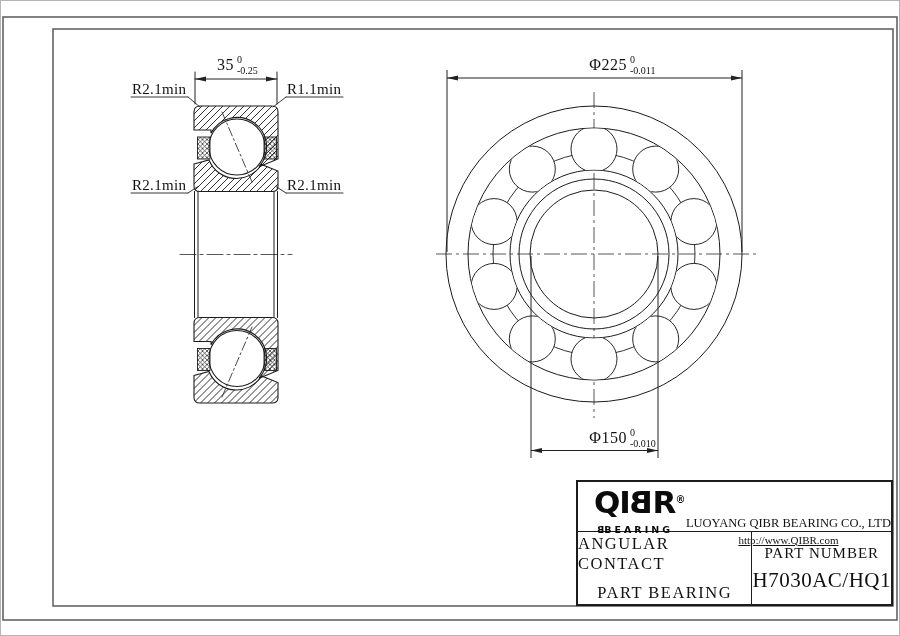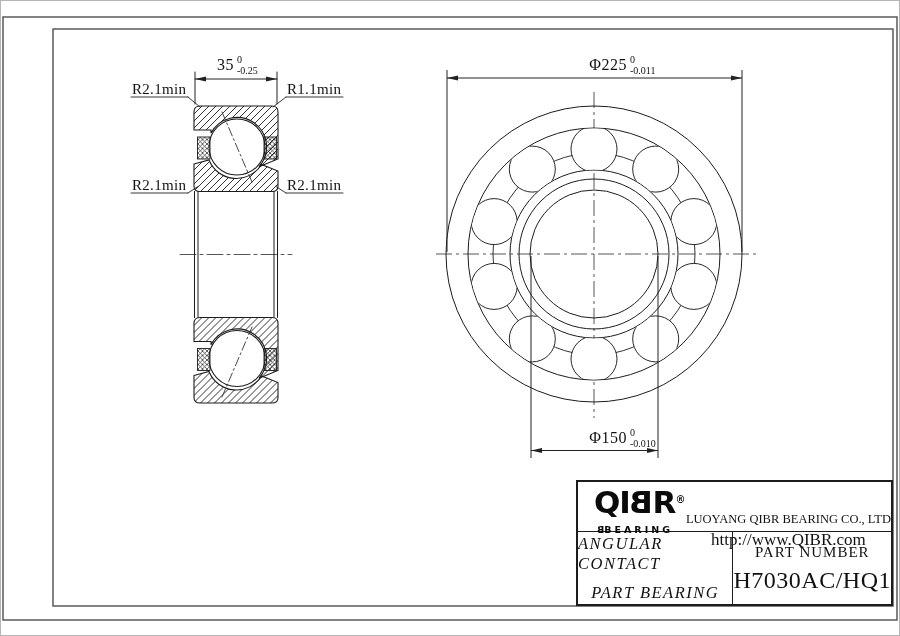--- a/index.html
+++ b/index.html
@@ -18,28 +18,28 @@
   .tb-logo{width:132px;padding:3px 0 0 16px;box-sizing:border-box;}
   .logo-line{line-height:30px;white-space:nowrap;}
   .logo-main{font-family:"DejaVu Sans", sans-serif;font-weight:bold;font-size:31px;
              letter-spacing:-1px;color:#0a0a0a;}
   .flip{display:inline-block;transform:scaleX(-1);}
   .logo-reg{font-family:"DejaVu Sans", sans-serif;font-size:10px;vertical-align:10px;font-weight:bold;}
   .logo-sub{font-family:"DejaVu Sans", sans-serif;font-weight:bold;font-size:9.5px;
             letter-spacing:3px;margin-top:1px;color:#0a0a0a;}
   .tb-company{flex:1;display:flex;flex-direction:column;align-items:center;justify-content:center;margin-top:48px;}
   .company-name{font-size:12.5px;white-space:nowrap;}
-  .company-url{font-size:17px;margin-top:3px;cursor:pointer;}
+  .company-url{font-size:11px;margin-top:3px;text-decoration:underline;cursor:pointer;}
   .tb-row2{display:flex;height:73px;}
   .tb-product{width:176px;border-right:1.5px solid #1c1c1c;box-sizing:border-box;
               display:flex;flex-direction:column;align-items:center;justify-content:center;
-              font-size:16.5px;letter-spacing:1.5px;gap:9px;font-style:italic;}
+              font-size:16.5px;letter-spacing:1.5px;gap:9px;}
   .tb-part{flex:1;display:flex;flex-direction:column;align-items:center;justify-content:center;gap:6px;}
   .part-label{font-size:15px;letter-spacing:1px;}
-  .part-value{font-size:24px;letter-spacing:0.5px;}
+  .part-value{font-size:21px;letter-spacing:0.5px;}
 </style>
 </head>
 <body>
 
 <div id="stage">
 
 <svg width="900" height="636" viewBox="0 0 900 636">
   <defs>
     <pattern id="h1" patternUnits="userSpaceOnUse" width="7" height="7">
       <path d="M-1,8 L8,-1" stroke="#1c1c1c" stroke-width="0.9" fill="none"></path>

